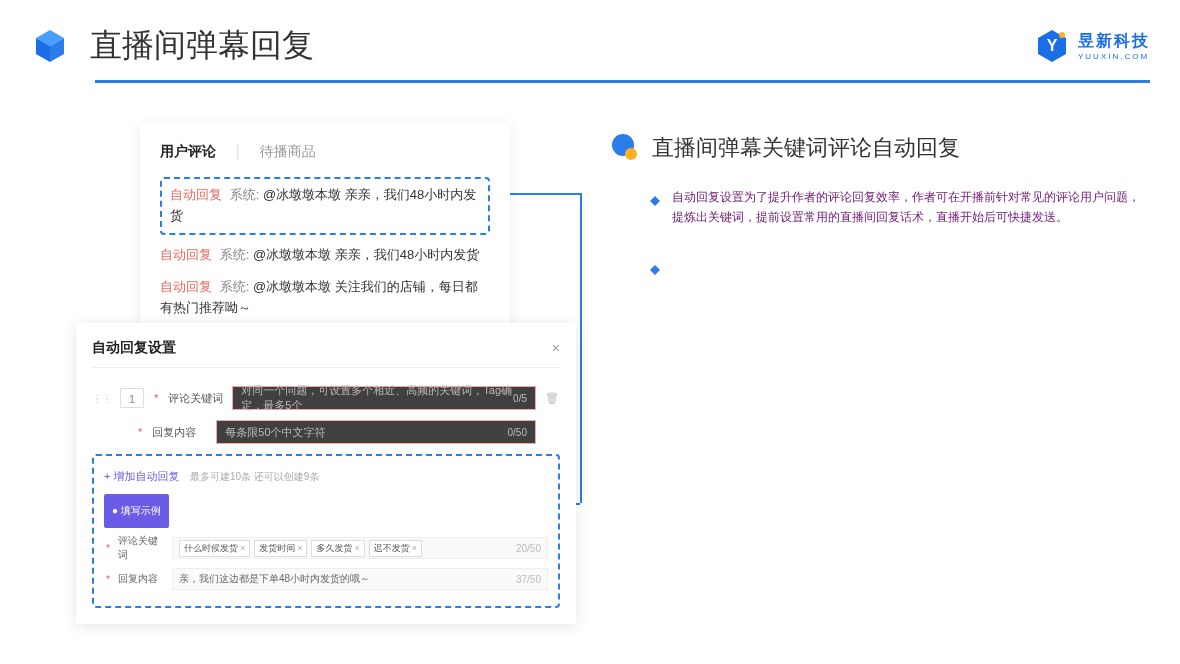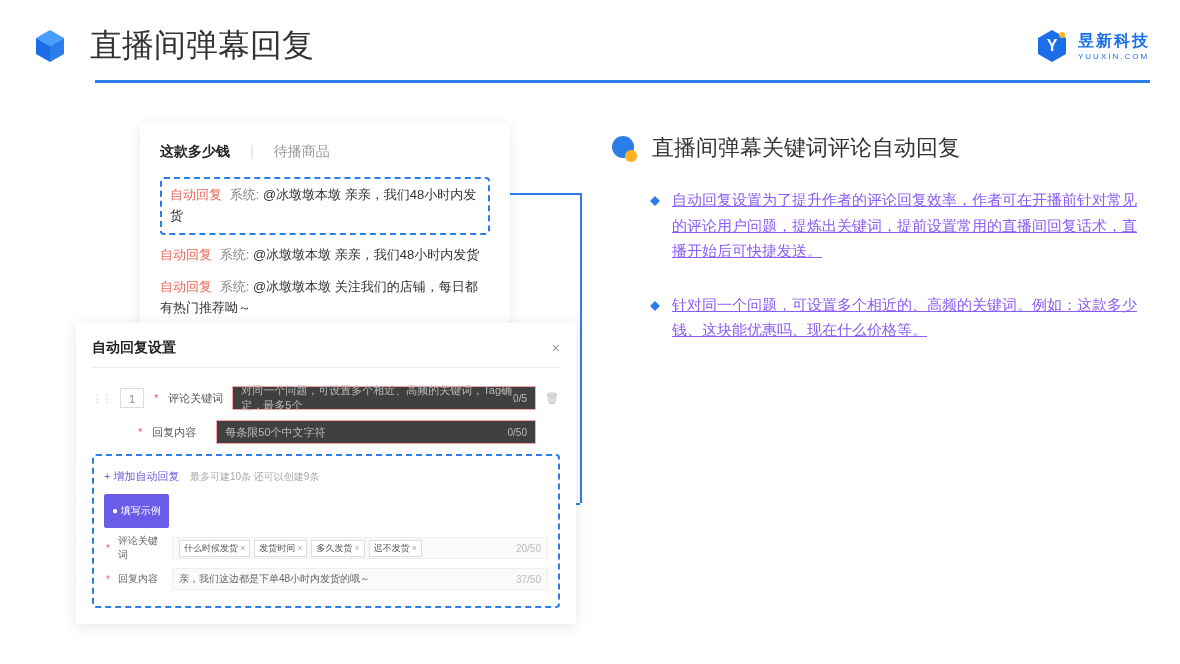--- a/index.html
+++ b/index.html
@@ -52,26 +52,26 @@
 .ex-row { display: flex; align-items: center; font-size: 10px; margin-bottom: 6px; gap: 6px; }
 .ex-row .field-label { width: 48px; color: #666; }
 .tag-input { flex: 1; border: 1px solid #eee; height: 22px; display: flex; align-items: center; padding: 0 6px; gap: 4px; background: #fafafa; }
 .tag-chip { background: #fff; border: 1px solid #ddd; padding: 1px 4px; font-size: 9px; color: #555; }
 .tag-x { color: #aaa; margin-left: 2px; }
 
 
 .connector { position: absolute; border: 1px solid #2b7de9; }
 
 
-.section-title-row { display: flex; align-items: flex-end; margin-bottom: 24px; }
+.section-title-row { display: flex; align-items: flex-start; margin-bottom: 24px; }
 .bubble-icon { width: 28px; height: 28px; margin-right: 14px; position: relative; }
 .section-title { font-size: 22px; color: #333; }
 .bullet-item { display: flex; margin-bottom: 28px; padding-left: 40px; }
 .bullet-diamond { width: 10px; height: 10px; margin-top: 5px; margin-right: 12px; flex-shrink: 0; }
-.bullet-text { font-size: 15px; color: #8b5cf6; line-height: 1.7; text-decoration: underline; }
+.bullet-text { font-size: 12px; color: #701a75; line-height: 1.7; }
 </style>
 </head>
 <body>
 
 <div class="header">
   <div class="header-icon">
     <svg viewBox="0 0 40 40">
         <path d="M20 4 L34 12 L20 20 L6 12 Z" fill="#4a9eff"></path>
         <path d="M6 12 L20 20 L20 36 L6 28 Z" fill="#1a6fe8"></path>
         <path d="M34 12 L20 20 L20 36 L34 28 Z" fill="#2b7de9"></path>
@@ -92,21 +92,21 @@
     <span class="logo-en">YUUXIN.COM</span>
   </div>
 </div>
 <div class="divider"></div>
 
 <div class="main">
   <div class="left">
 
     <div class="comments-panel">
       <div class="tabs">
-        <span class="tab-active">这款多少钱</span>
+        <span class="tab-active">用户评论</span>
         <span style="color:#ddd">|</span>
         <span class="tab-inactive">待播商品</span>
       </div>
       <div class="dashed-box">
         <div class="comment-row" style="margin-bottom:0">
           <span class="auto-tag">自动回复</span>
           <span class="sys-tag">系统:</span>
           <span>@冰墩墩本墩 亲亲，我们48小时内发货</span>
         </div>
       </div>
@@ -198,16 +198,15 @@
           </svg>
       </div>
       <div class="bullet-text">自动回复设置为了提升作者的评论回复效率，作者可在开播前针对常见的评论用户问题，提炼出关键词，提前设置常用的直播间回复话术，直播开始后可快捷发送。</div>
     </div>
     <div class="bullet-item">
       <div class="bullet-diamond">
         <svg viewBox="0 0 10 10">
             <path d="M5 0 L10 5 L5 10 L0 5 Z" fill="#2b7de9"></path>
           </svg>
       </div>
-      <div class="bullet-text">针对同一个问题，可设置多个相近的、高频的关键词。例如：这款多少钱、这块能优惠吗、现在什么价格等。</div>
     </div>
   </div>
 </div>
 
 </body></html>

